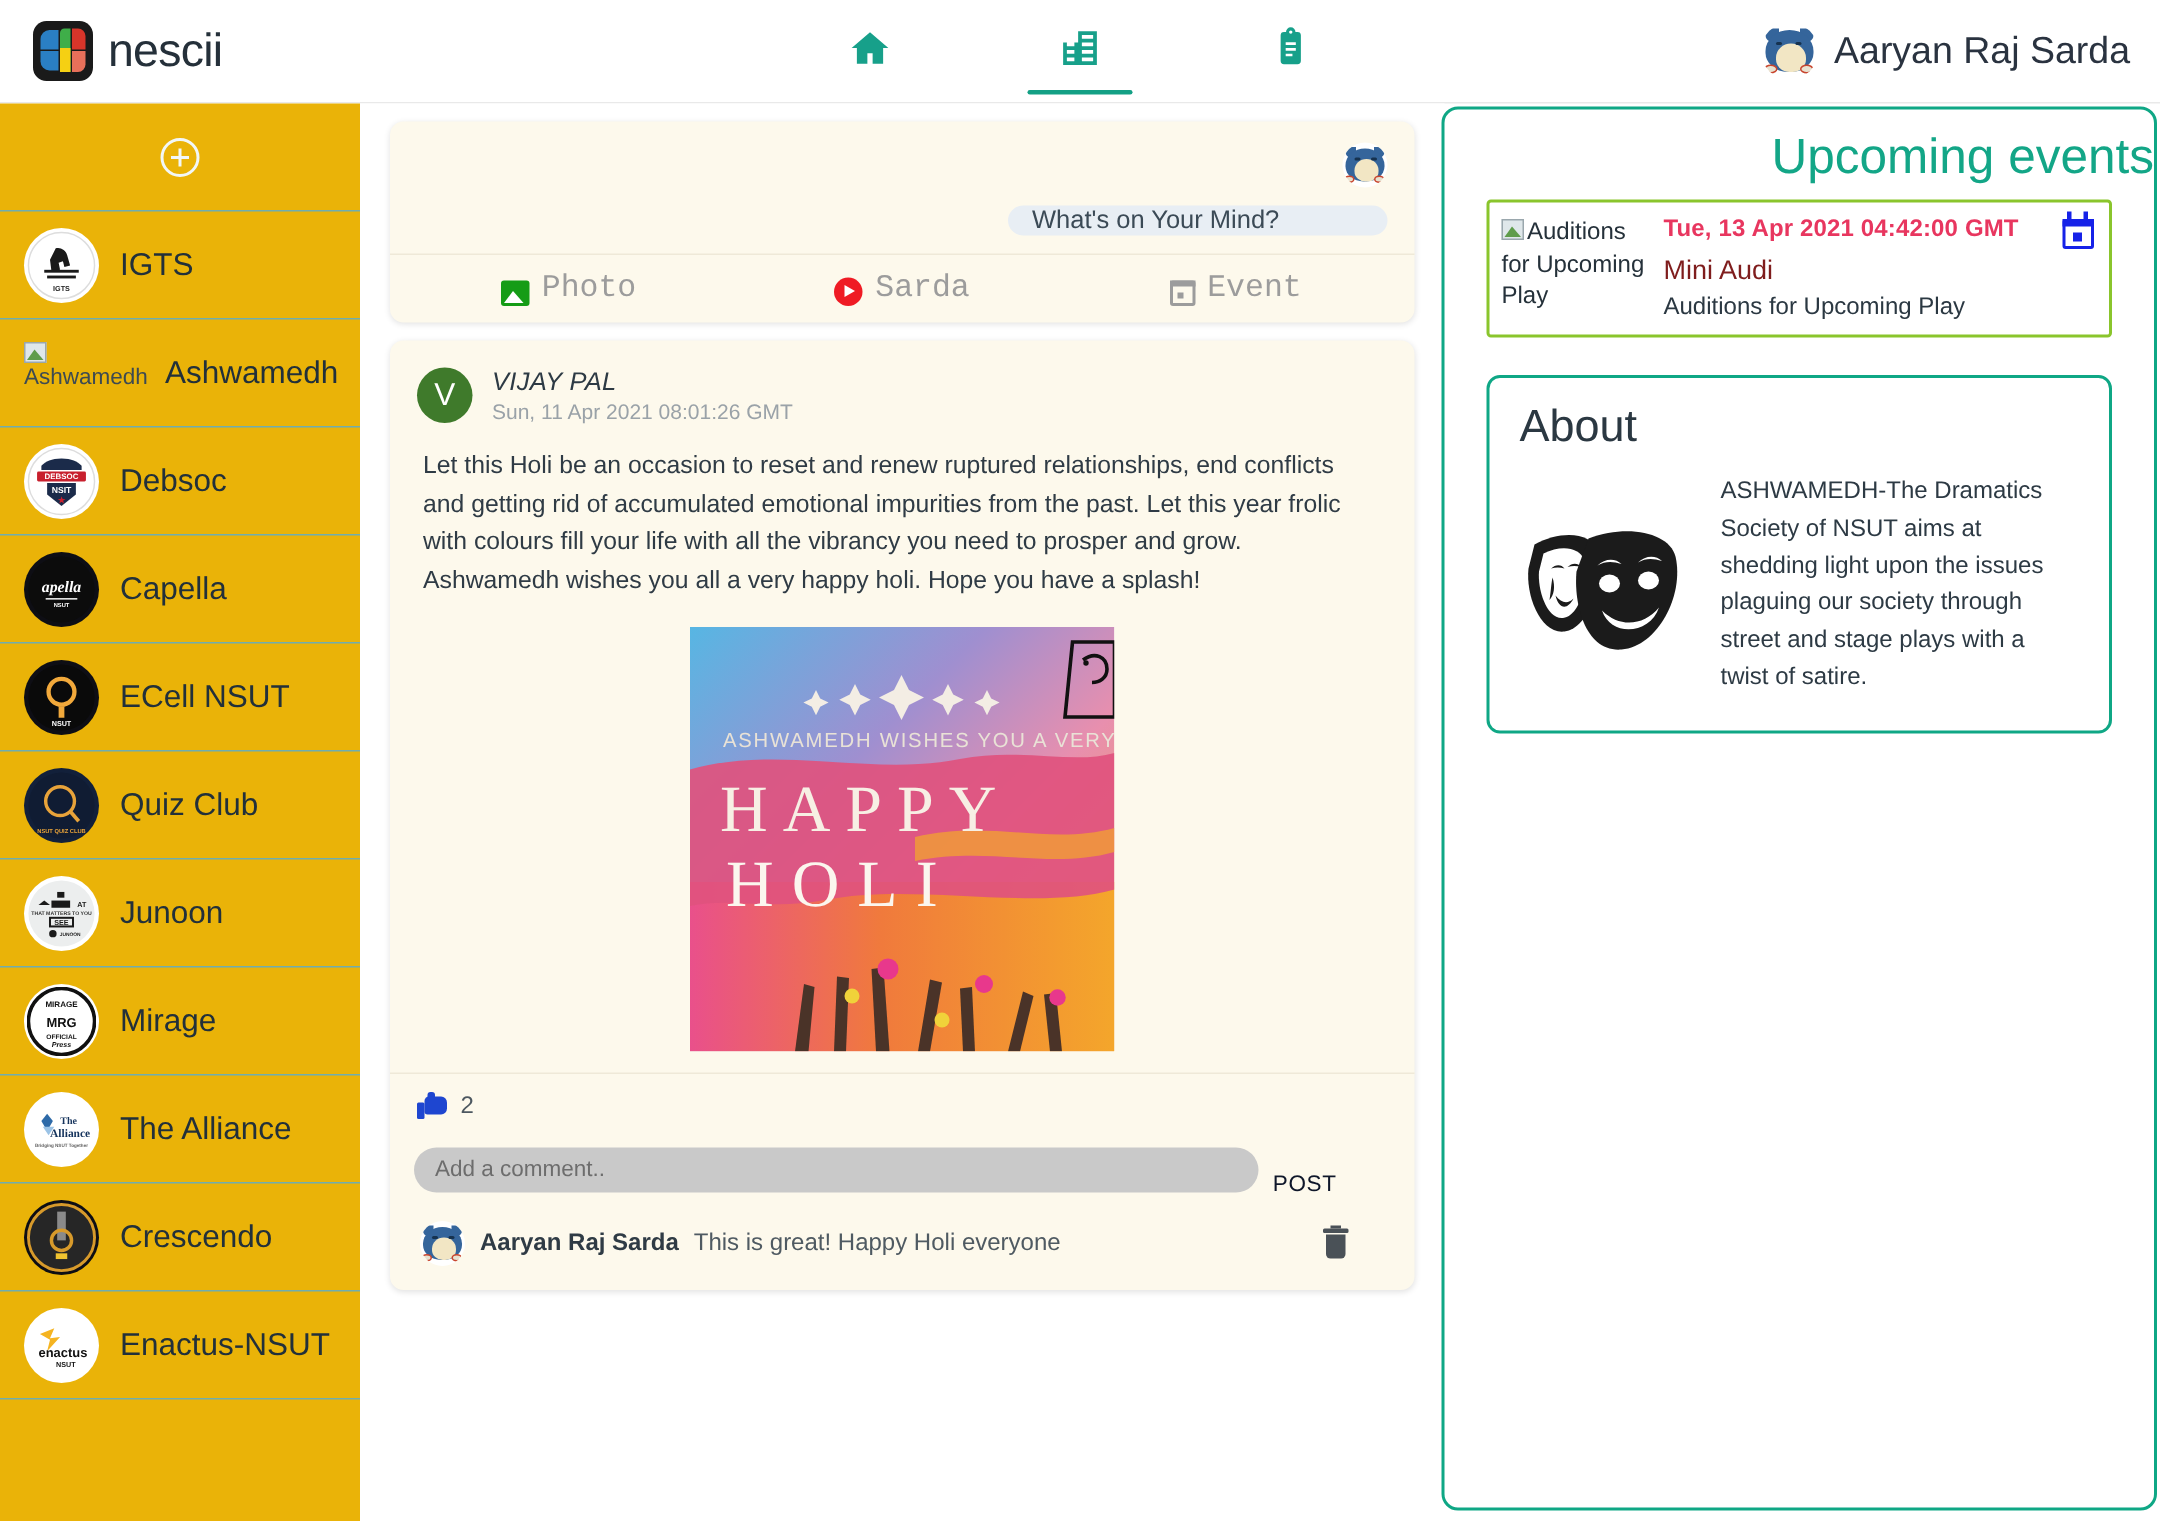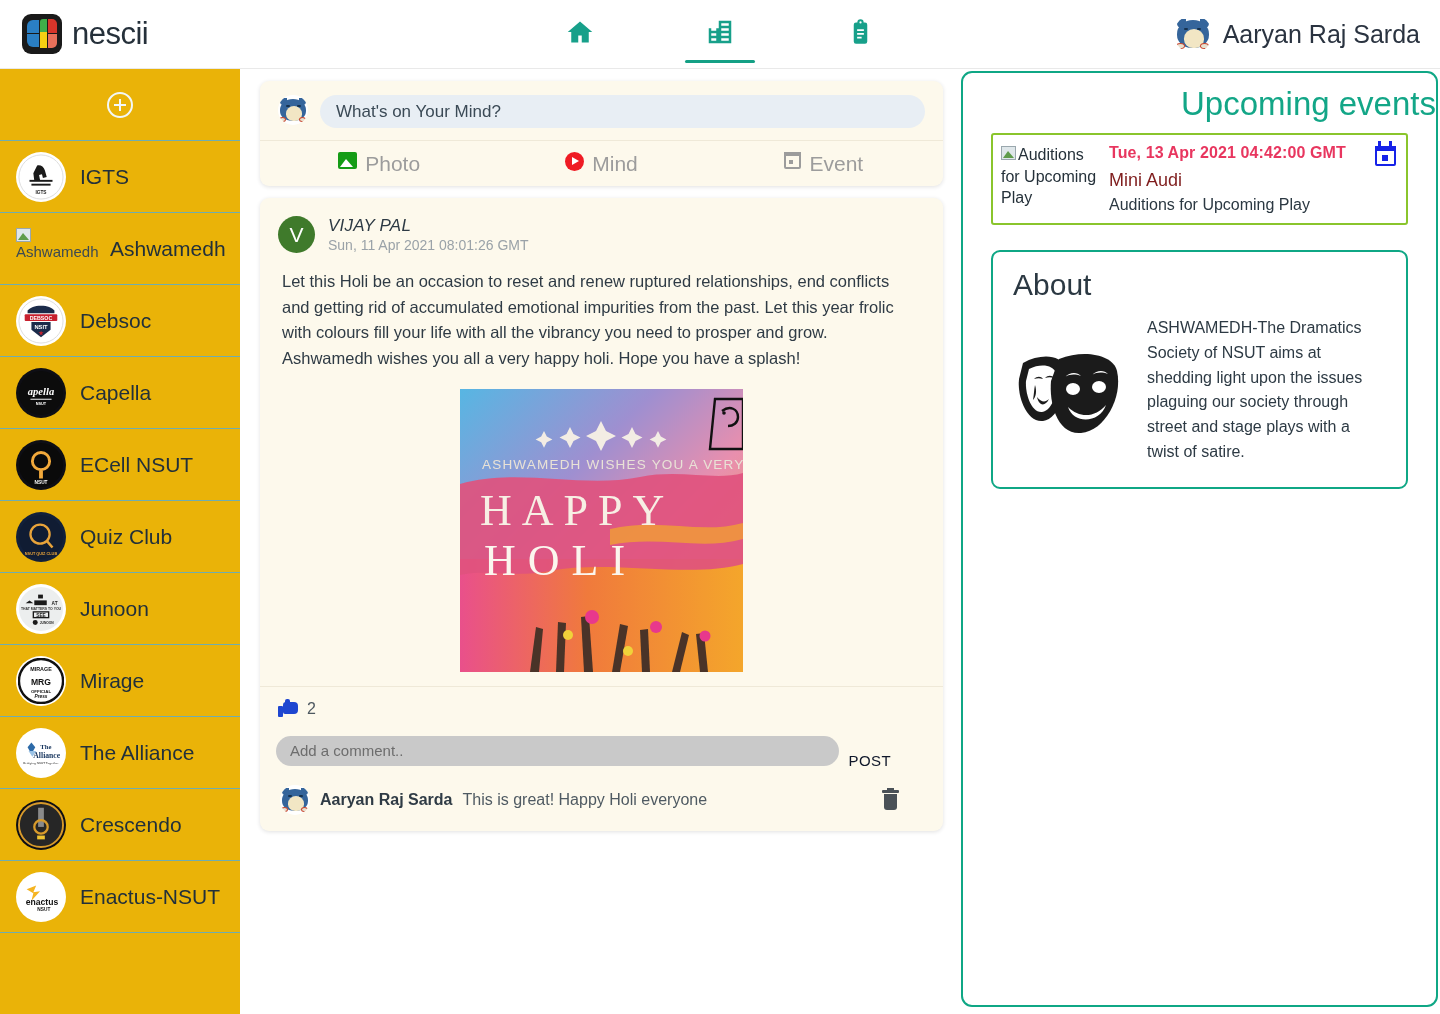--- a/index.html
+++ b/index.html
@@ -125,33 +125,33 @@
   .broken-img .alt { position: absolute; left: 0; top: 16px; white-space: nowrap; }
 
   
   .feed { position: absolute; top: 69px; left: 240px; width: 723px; height: 945px;
           background: #ffffff; overflow: hidden; }
 
   .card {
     background: #fdf9ec; border-radius: 9px; margin: 12px 20px 0 20px;
     box-shadow: 0 1px 4px rgba(0,0,0,.12);
   }
-  .composer-top { display: flex; align-items: flex-start; gap: 12px; padding: 14px 18px 12px 18px; }
+  .composer-top { display: flex; align-items: flex-end; gap: 12px; padding: 14px 18px 12px 18px; flex-direction: column; }
   .composer-input {
     flex: 1; height: 33px; border-radius: 17px; background: #e8eef4;
     border: none; outline: none; padding: 0 16px; font-size: 17px; color: #2c3a45;
     font-family: "Liberation Sans", sans-serif;
   }
   .composer-input::placeholder { color: #3b4a56; }
   .composer-actions {
     display: flex; align-items: center; border-top: 1px solid #efe9d8;
     height: 46px; padding: 0 8px;
   }
-  .caction { flex: 1; display: flex; align-items: flex-start; justify-content: center;
-             gap: 8px; font-size: 21px; color: #9c9c9c; cursor: pointer; }
+  .caction { flex: 1; display: flex; align-items: flex-end; justify-content: center;
+             gap: 8px; font-size: 21px; color: #9c9c9c; cursor: pointer; font-family: Liberation Mono, monospace; }
   .ic-photo { width: 19px; height: 17px; background: #159c16; position: relative;
               border-radius: 2px; }
   .ic-photo::after { content:""; position:absolute; left:2px; bottom:2px;
               border-left: 6px solid transparent; border-right: 7px solid transparent;
               border-bottom: 8px solid #fff; }
   .ic-video { width: 19px; height: 19px; border-radius: 50%; background: #ef1b24;
               position: relative; }
   .ic-video::after { content:""; position:absolute; left:7px; top:5px;
               border-top: 4.5px solid transparent; border-bottom: 4.5px solid transparent;
               border-left: 7px solid #fff; }
@@ -473,21 +473,21 @@
       </div>
       <input class="composer-input" type="text" placeholder="What's on Your Mind?" style="">
     </div>
     <div class="composer-actions">
       <div class="caction">
         <span class="ic-photo"></span>
         <span>Photo</span>
       </div>
       <div class="caction">
         <span class="ic-video"></span>
-        <span>Mind</span>
+        <span>Sarda</span>
       </div>
       <div class="caction">
         <span class="ic-event"></span>
         <span>Event</span>
       </div>
     </div>
   </div>
 
   <div class="card">
     <div class="post-head">

